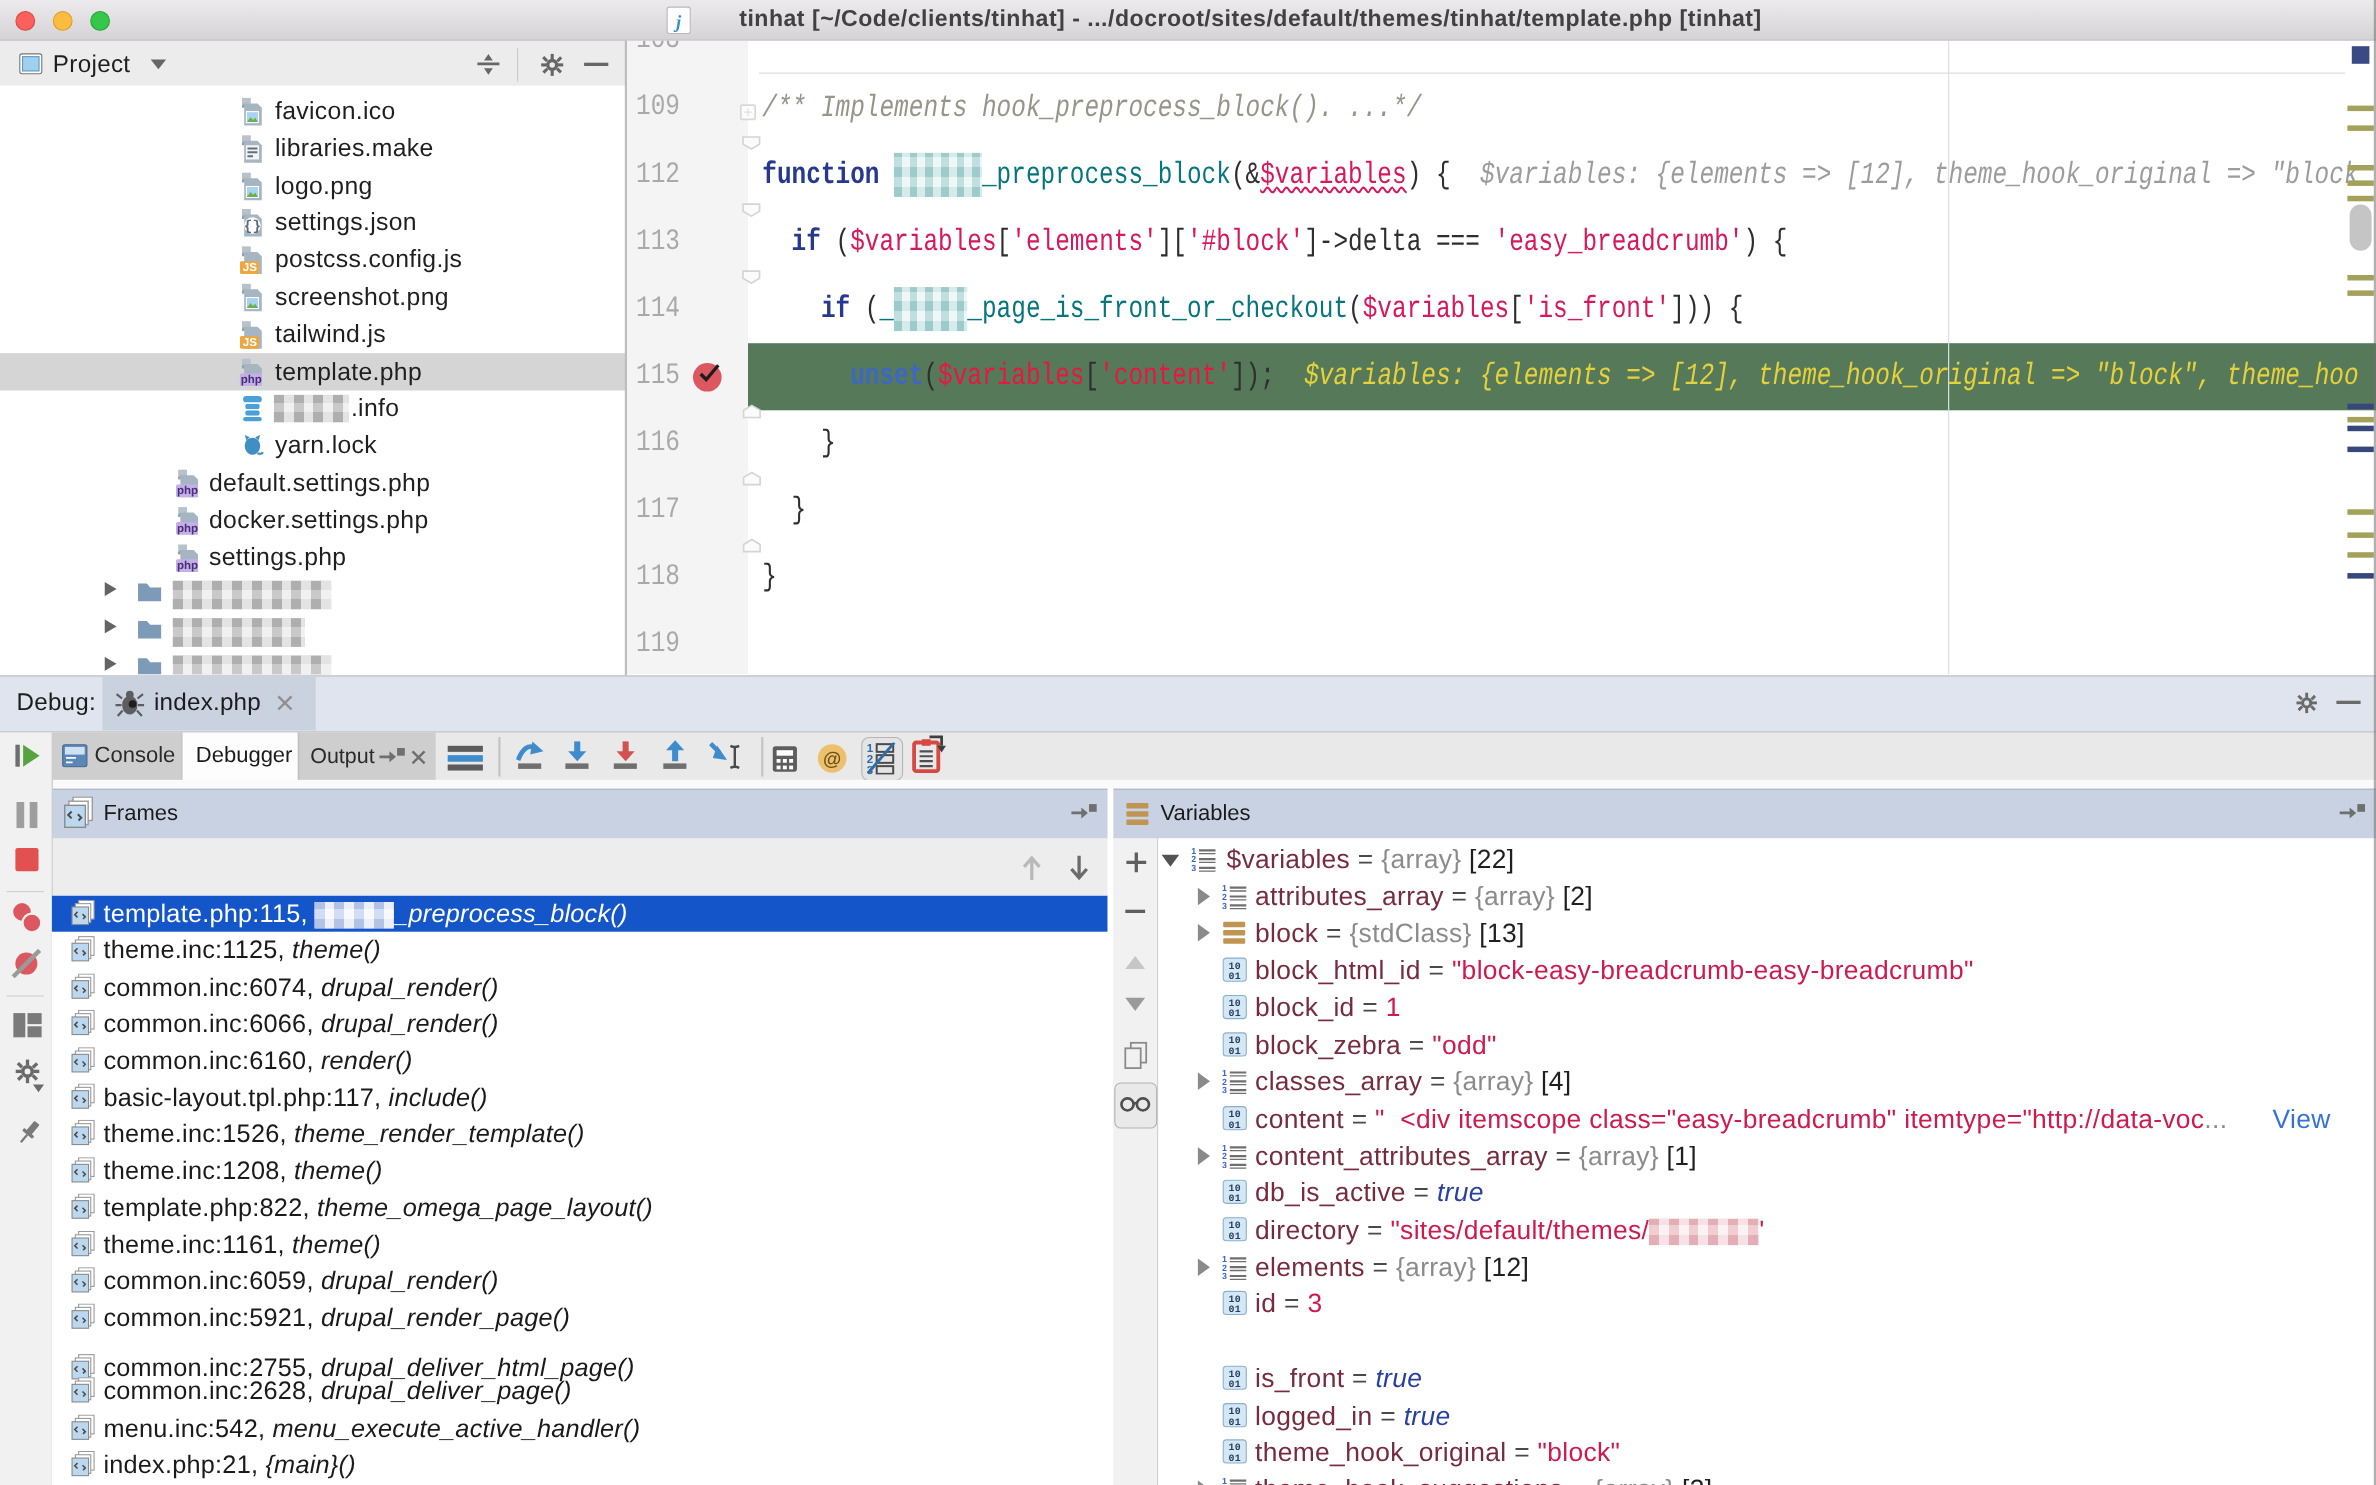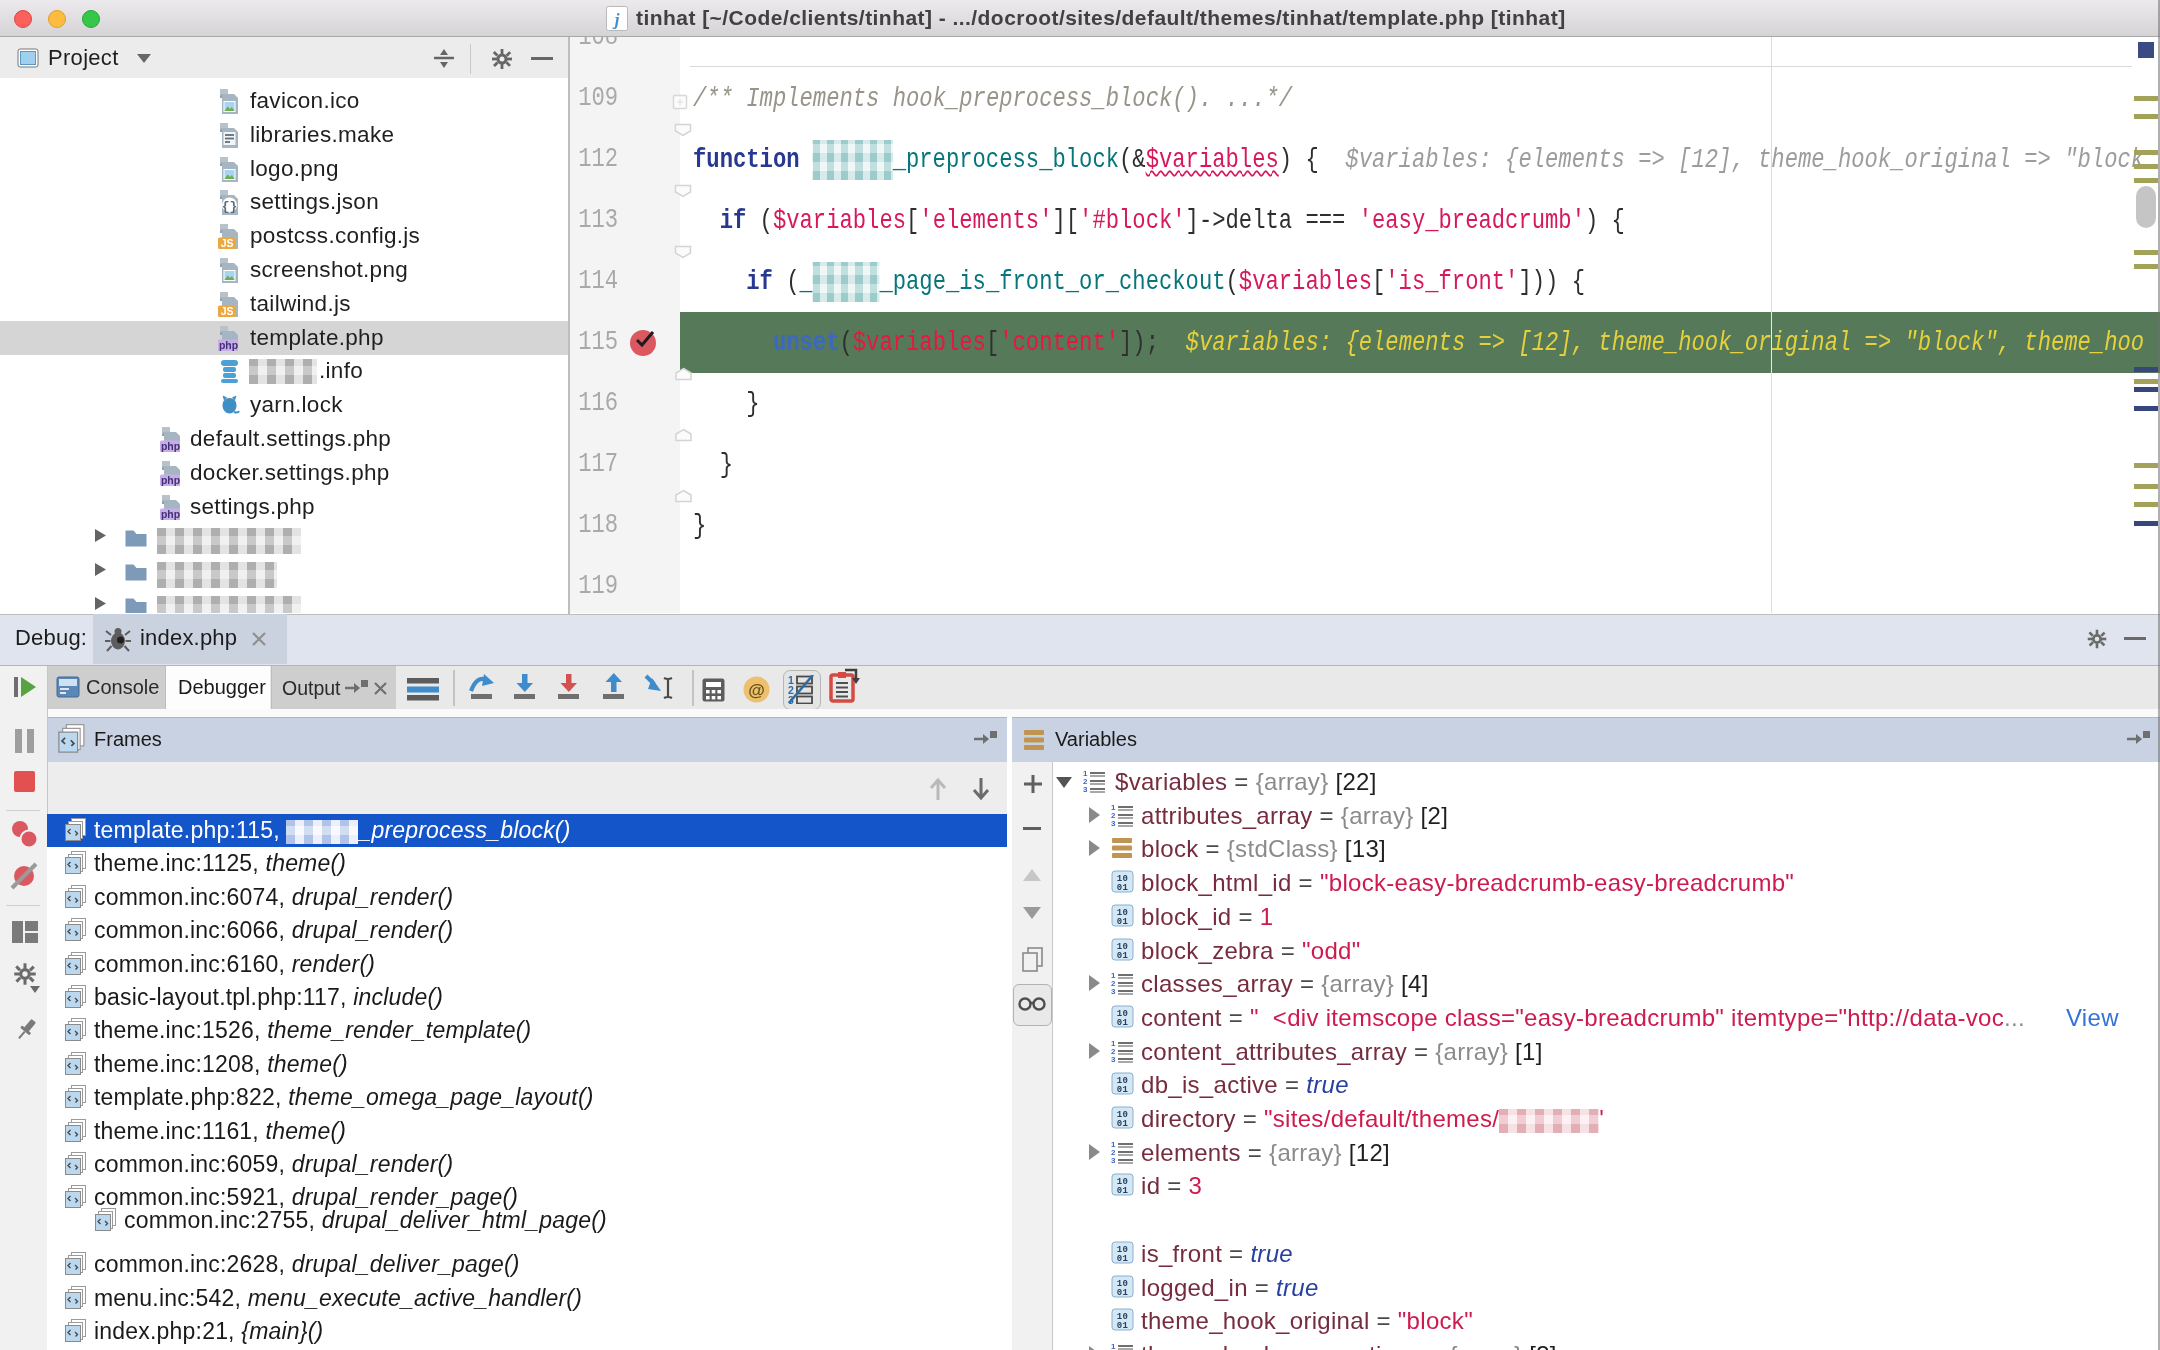--- a/index.html
+++ b/index.html
@@ -3,21 +3,21 @@
 <meta charset="utf-8">
 <style>
 html,body{margin:0;padding:0;}
 body{width:2160px;height:1350px;overflow:hidden;position:relative;background:#fff;
   font-family:"Liberation Sans",sans-serif;-webkit-font-smoothing:antialiased;}
 .abs{position:absolute;}
 
 #titlebar{left:0;top:0;width:2160px;height:36px;
   background:linear-gradient(#eceaec,#d5d3d5);border-bottom:1px solid #a9a7a9;}
 .light{width:16px;height:16px;border-radius:50%;top:10px;}
-#titletext{top:6px;font-size:21px;letter-spacing:0.45px;font-weight:700;color:#414141;white-space:nowrap;}
+#titletext{top:6px;font-size:21px;letter-spacing:0.45px;font-weight:700;color:#414141;white-space:nowrap;margin-left:36px;}
 
 #pphead{left:0;top:37px;width:570px;height:41px;background:#ececec;}
 #ptree{left:0;top:78px;width:570px;height:535px;background:#fff;overflow:hidden;}
 .trow{position:absolute;height:34px;line-height:34px;font-size:22.5px;letter-spacing:0.3px;color:#1f1f1f;white-space:nowrap;}
 .tsel{left:0;width:570px;background:#d5d5d5;}
 
 #editor{left:570px;top:37px;width:1590px;height:576px;background:#fff;overflow:hidden;}
 #gutter{left:0;top:0;width:110px;height:576px;background:#f4f4f4;}
 .lnum{position:absolute;left:0;width:46px;text-align:right;font-family:"Liberation Mono",monospace;
   font-size:27px;color:#a9a9a9;height:61px;line-height:61px;transform:scaleX(0.822);transform-origin:100% 50%;}
@@ -605,21 +605,21 @@
         <use href="#fr-ico"></use>
       </svg>
       <span class="abs" style="left:47px;">common.inc:6059, <i>drupal_render()</i></span>
     </div>
   <div class="frow" style="top:367.4px;">
       <svg class="abs" style="left:17px;top:4px" width="23" height="25">
         <use href="#fr-ico"></use>
       </svg>
       <span class="abs" style="left:47px;">common.inc:5921, <i>drupal_render_page()</i></span>
     </div>
-  <div class="frow" style="top:390px;margin-left:30px;">
+  <div class="frow" style="top:413px;">
       <svg class="abs" style="left:17px;top:4px" width="23" height="25">
         <use href="#fr-ico"></use>
       </svg>
       <span class="abs" style="left:47px;">common.inc:2755, <i>drupal_deliver_html_page()</i></span>
     </div>
   <div class="frow" style="top:434.2px;">
       <svg class="abs" style="left:17px;top:4px" width="23" height="25">
         <use href="#fr-ico"></use>
       </svg>
       <span class="abs" style="left:47px;">common.inc:2628, <i>drupal_deliver_page()</i></span>

